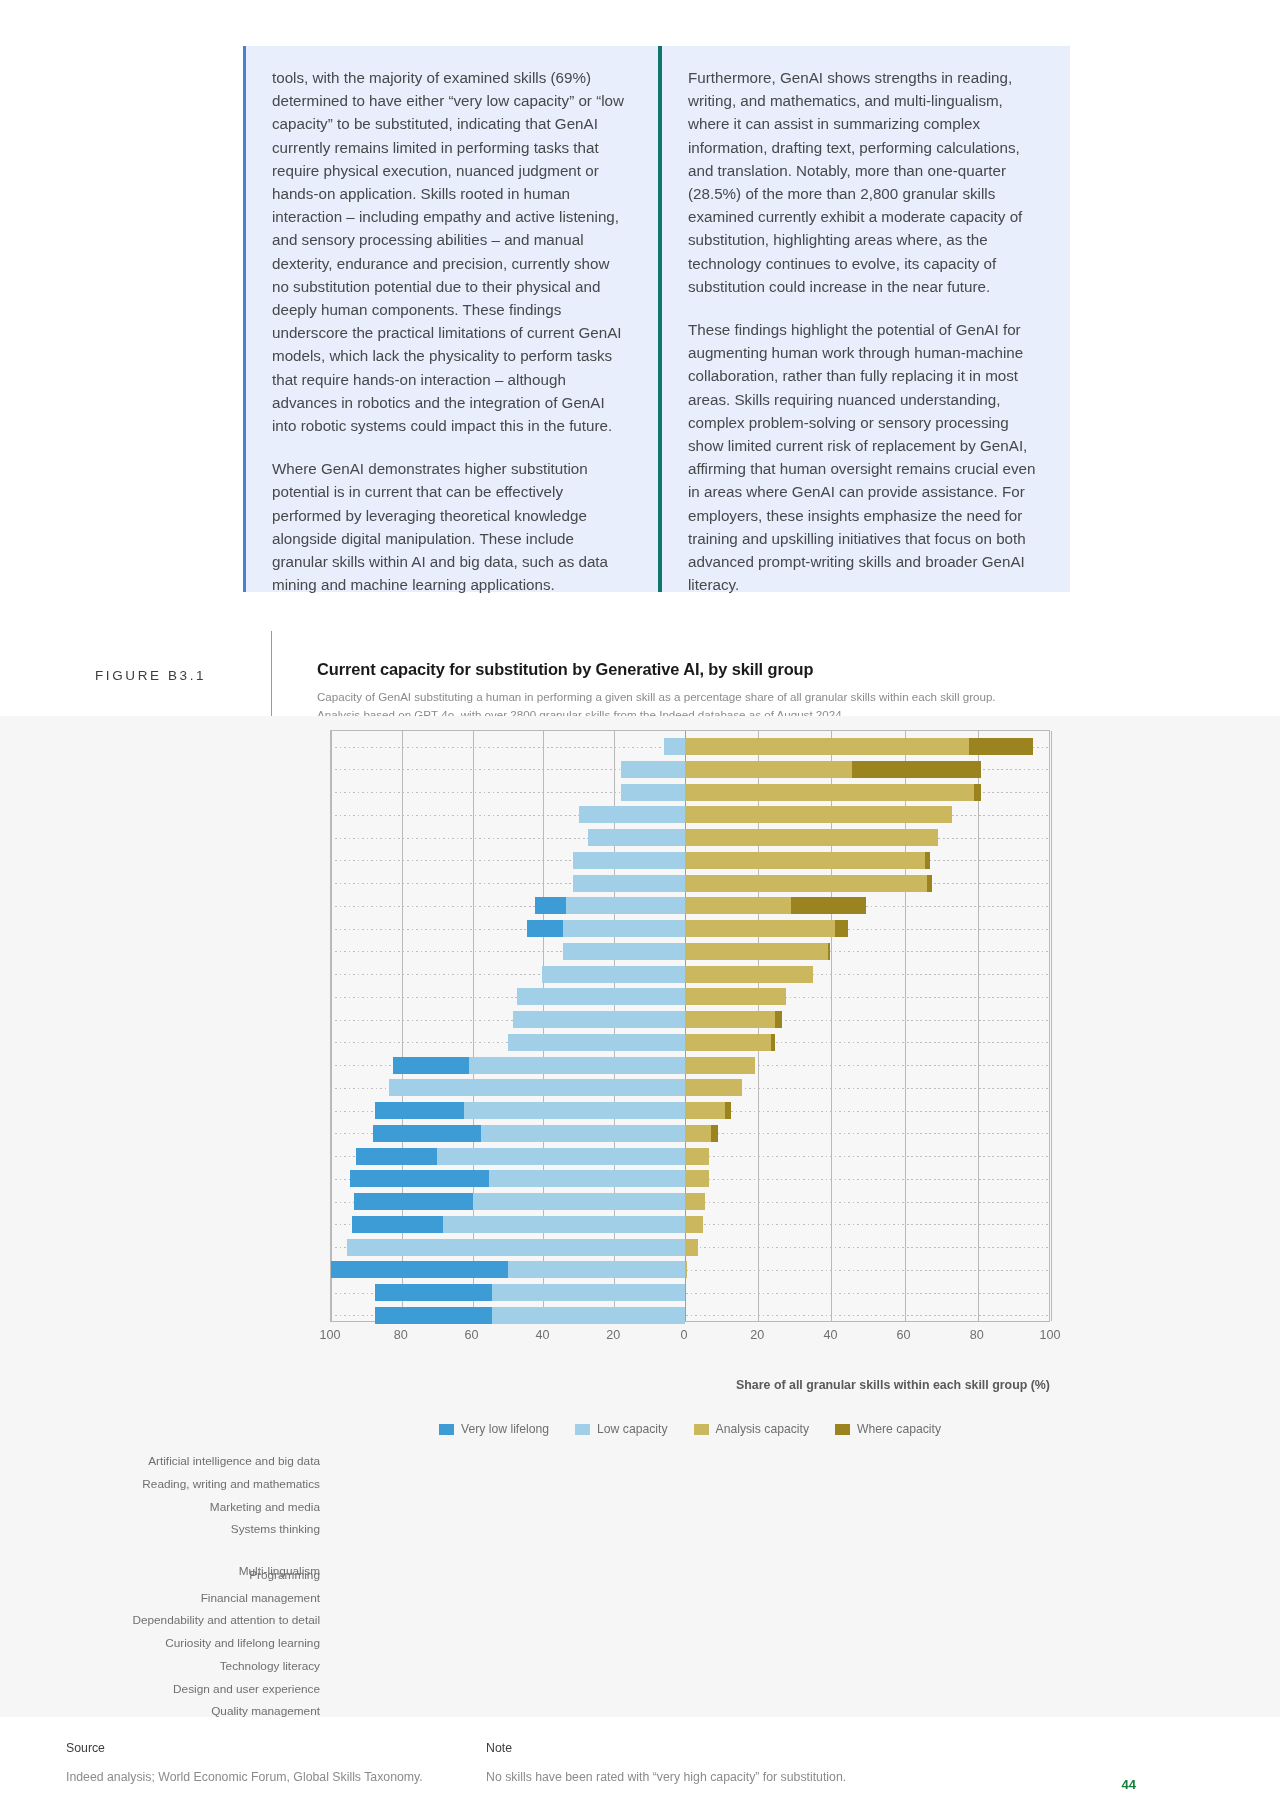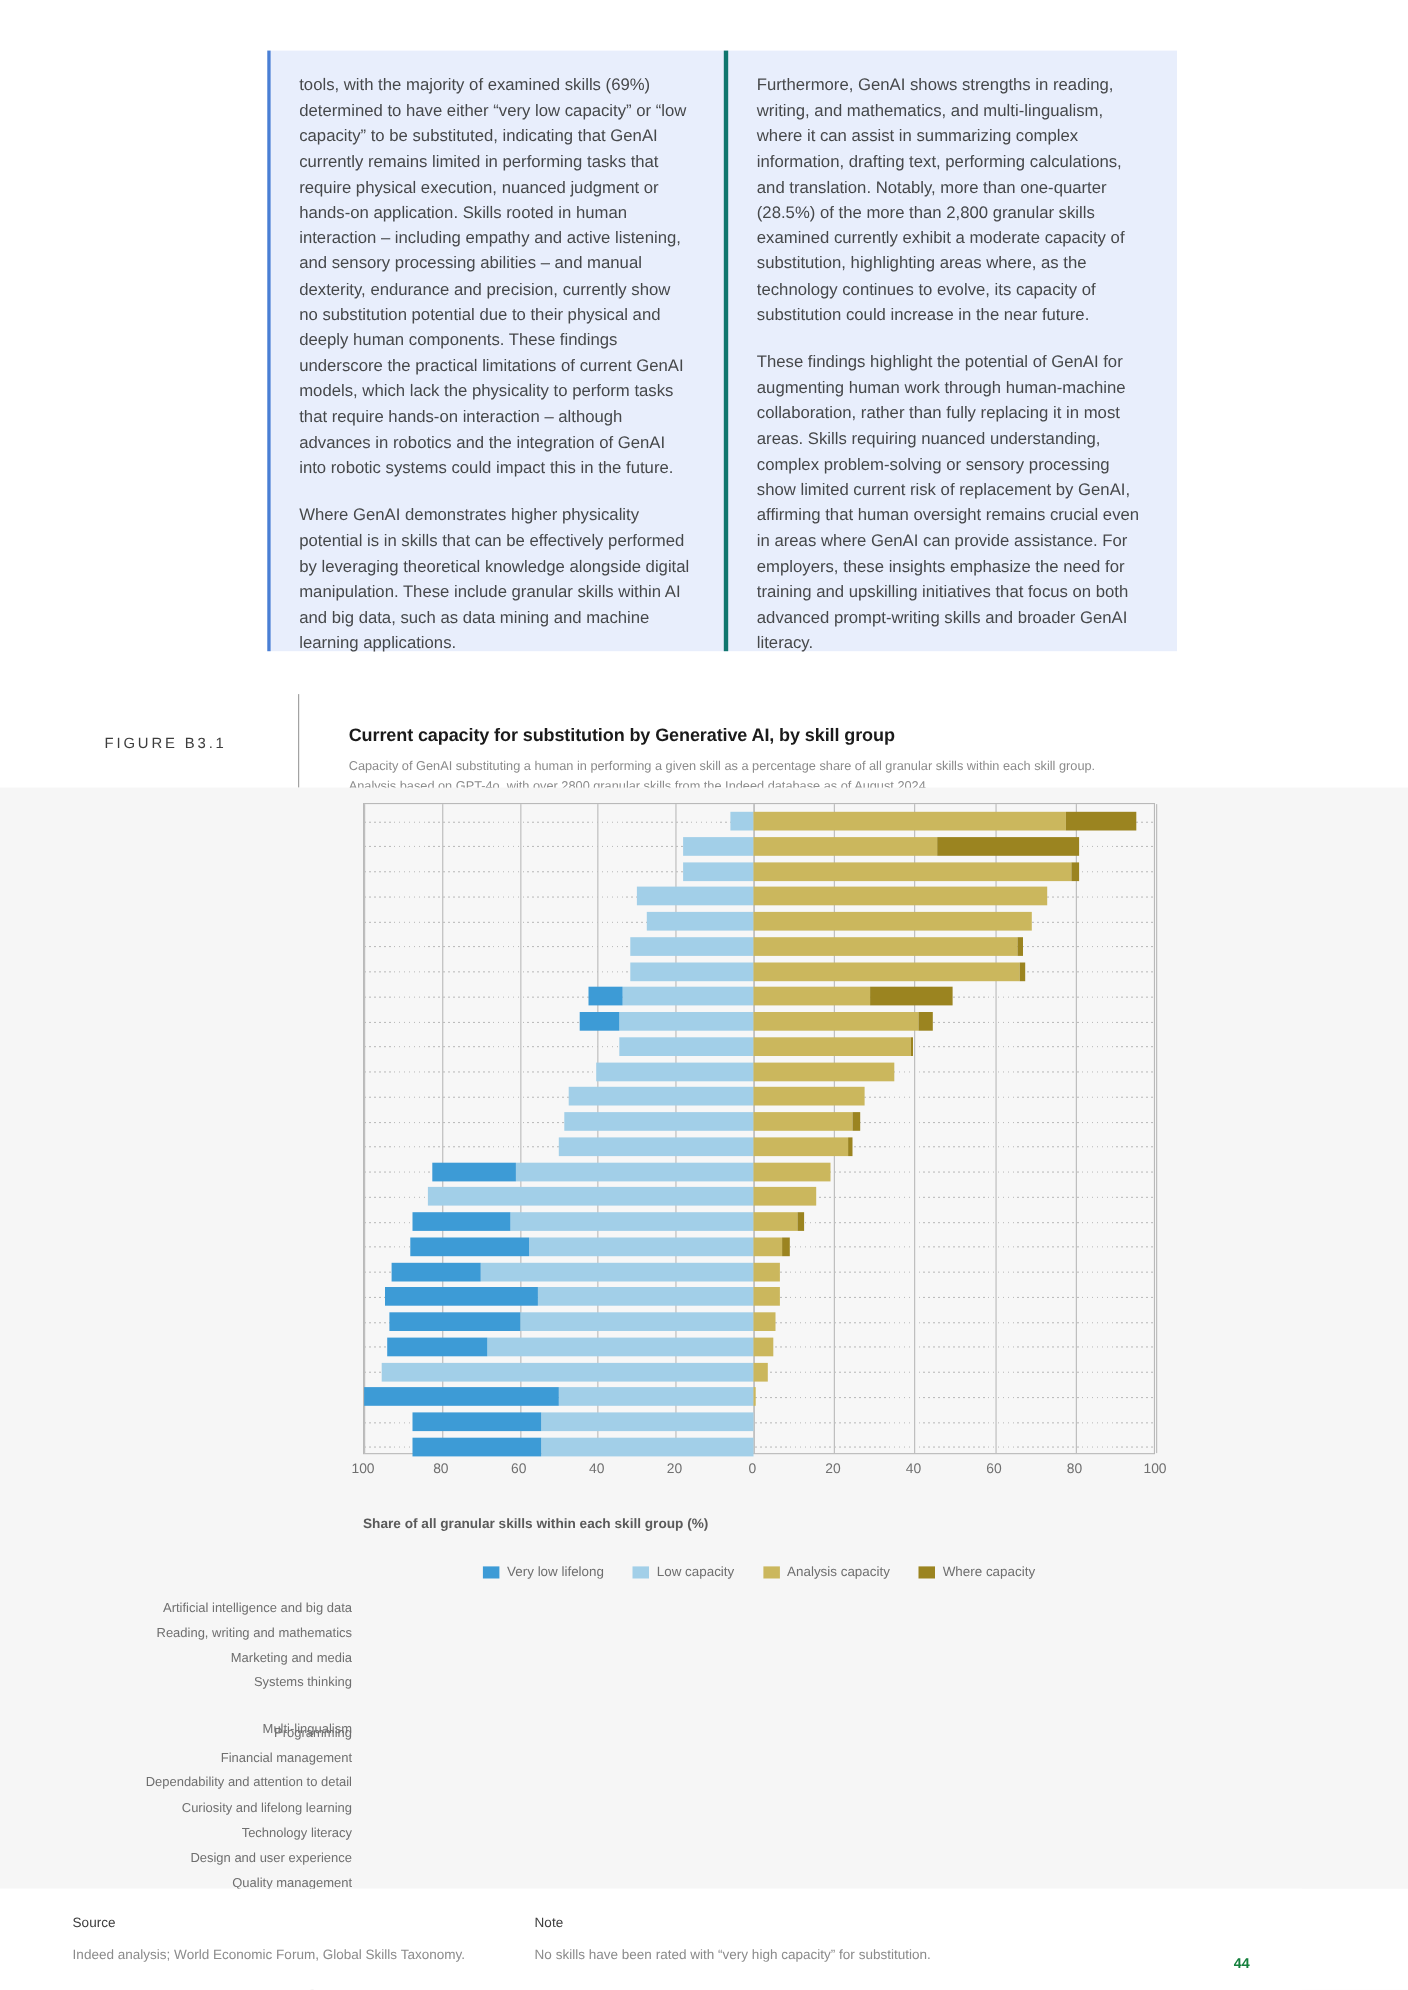--- a/index.html
+++ b/index.html
@@ -110,21 +110,21 @@
 
   
   .xticks { position:absolute; left:330px; top:612px; width:720px; height:20px; }
   .xtick {
     position:absolute; top:0;
     transform:translateX(-50%);
     font-size:12.6px; color:#6f6f6f;
   }
   .xaxistitle {
     position:absolute; left:330px; top:662px; width:720px;
-    text-align:left;
+    text-align:right;
     font-size:12.4px; font-weight:bold; color:#5a5a5a;
   }
 
   
   .legend {
     position:absolute; left:330px; top:706px; width:720px;
     display:flex; justify-content:center; align-items:center;
     gap:26px;
   }
   .legitem { display:flex; align-items:center; gap:7px; }
@@ -145,21 +145,21 @@
     position:absolute; right:48px; top:60px;
     font-size:13px; font-weight:bold; color:#15803d;
   }
 </style>
 </head>
 <body>
 
 <div class="textblock">
   <div class="col left">
     <p>tools, with the majority of examined skills (69%) determined to have either “very low capacity” or “low capacity” to be substituted, indicating that GenAI currently remains limited in performing tasks that require physical execution, nuanced judgment or hands-on application. Skills rooted in human interaction –  including empathy and active listening, and sensory processing abilities –  and manual dexterity, endurance and precision, currently show no substitution potential due to their physical and deeply human components. These findings underscore the practical limitations of current GenAI models, which lack the physicality to perform tasks that require hands-on interaction – although advances in robotics and the integration of GenAI into robotic systems could impact this in the future.</p>
-    <p>Where GenAI demonstrates higher physicality potential is in skills that can be effectively performed by leveraging theoretical knowledge alongside digital manipulation. These include granular skills within AI and big data, such as data mining and machine learning applications.</p>
+    <p>Where GenAI demonstrates higher substitution potential is in current that can be effectively performed by leveraging theoretical knowledge alongside digital manipulation. These include granular skills within AI and big data, such as data mining and machine learning applications.</p>
   </div>
   <div class="col right">
     <p>Furthermore, GenAI shows strengths in reading, writing, and mathematics, and multi-lingualism, where it can assist in summarizing complex information, drafting text, performing calculations, and translation. Notably, more than one-quarter (28.5%) of the more than 2,800 granular skills examined currently exhibit a moderate capacity of substitution, highlighting areas where, as the technology continues to evolve, its capacity of substitution could increase in the near future.</p>
     <p>These findings highlight the potential of GenAI for augmenting human work through human-machine collaboration, rather than fully replacing it in most areas. Skills requiring nuanced understanding, complex problem-solving or sensory processing show limited current risk of replacement by GenAI, affirming that human oversight remains crucial even in areas where GenAI can provide assistance. For employers, these insights emphasize the need for training and upskilling initiatives that focus on both advanced prompt-writing skills and broader GenAI literacy.</p>
   </div>
 </div>
 
 <div class="figwrap">
   <div class="fignum">FIGURE B3.1</div>
   <div class="figrule"></div>

